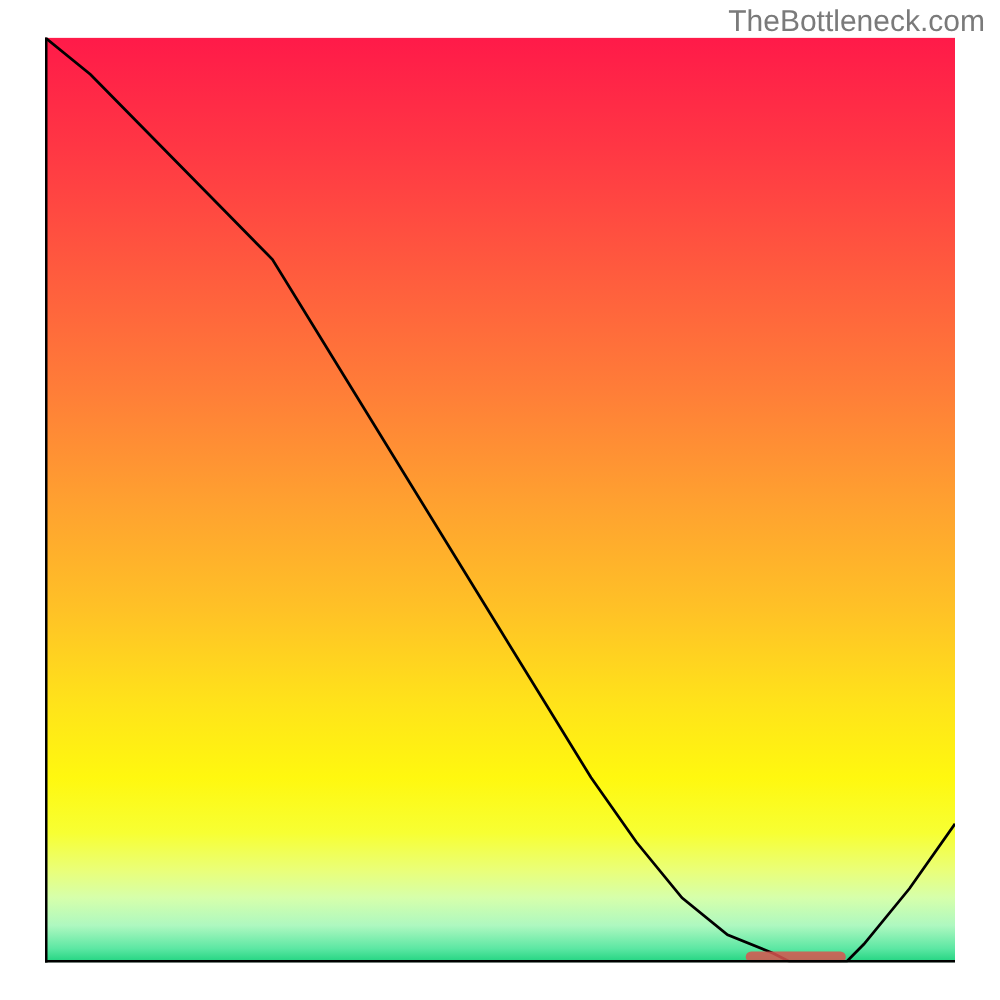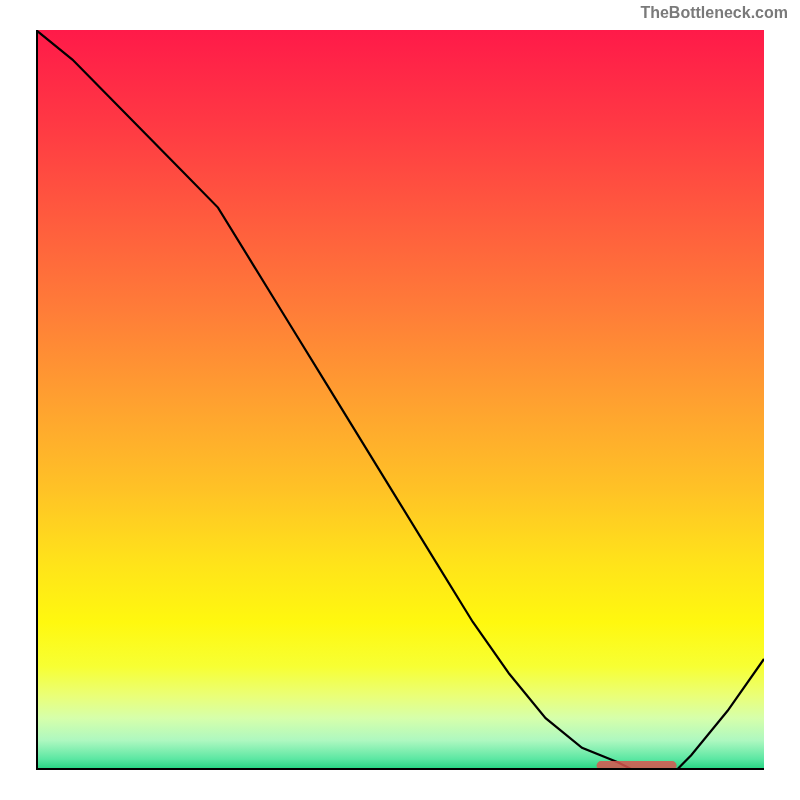--- a/index.html
+++ b/index.html
@@ -3,22 +3,22 @@
   <meta charset="utf-8">
   <style>
     * { margin: 0; padding: 0; box-sizing: border-box; }
     html, body { width: 800px; height: 800px; overflow: hidden; background: #fff; }
     .container { position: relative; width: 800px; height: 800px; }
     .watermark {
       position: absolute;
       top: 4px;
       right: 12px;
       font-family: Arial, sans-serif;
-      font-size: 16px;
-      font-weight: bold;
+      font-size: 24px;
+      font-weight: normal;
       color: #7a7a7a;
       z-index: 10;
     }
     .plot-area {
       position: absolute;
       left: 36px;
       top: 30px;
       width: 728px;
       height: 740px;
       overflow: hidden;

